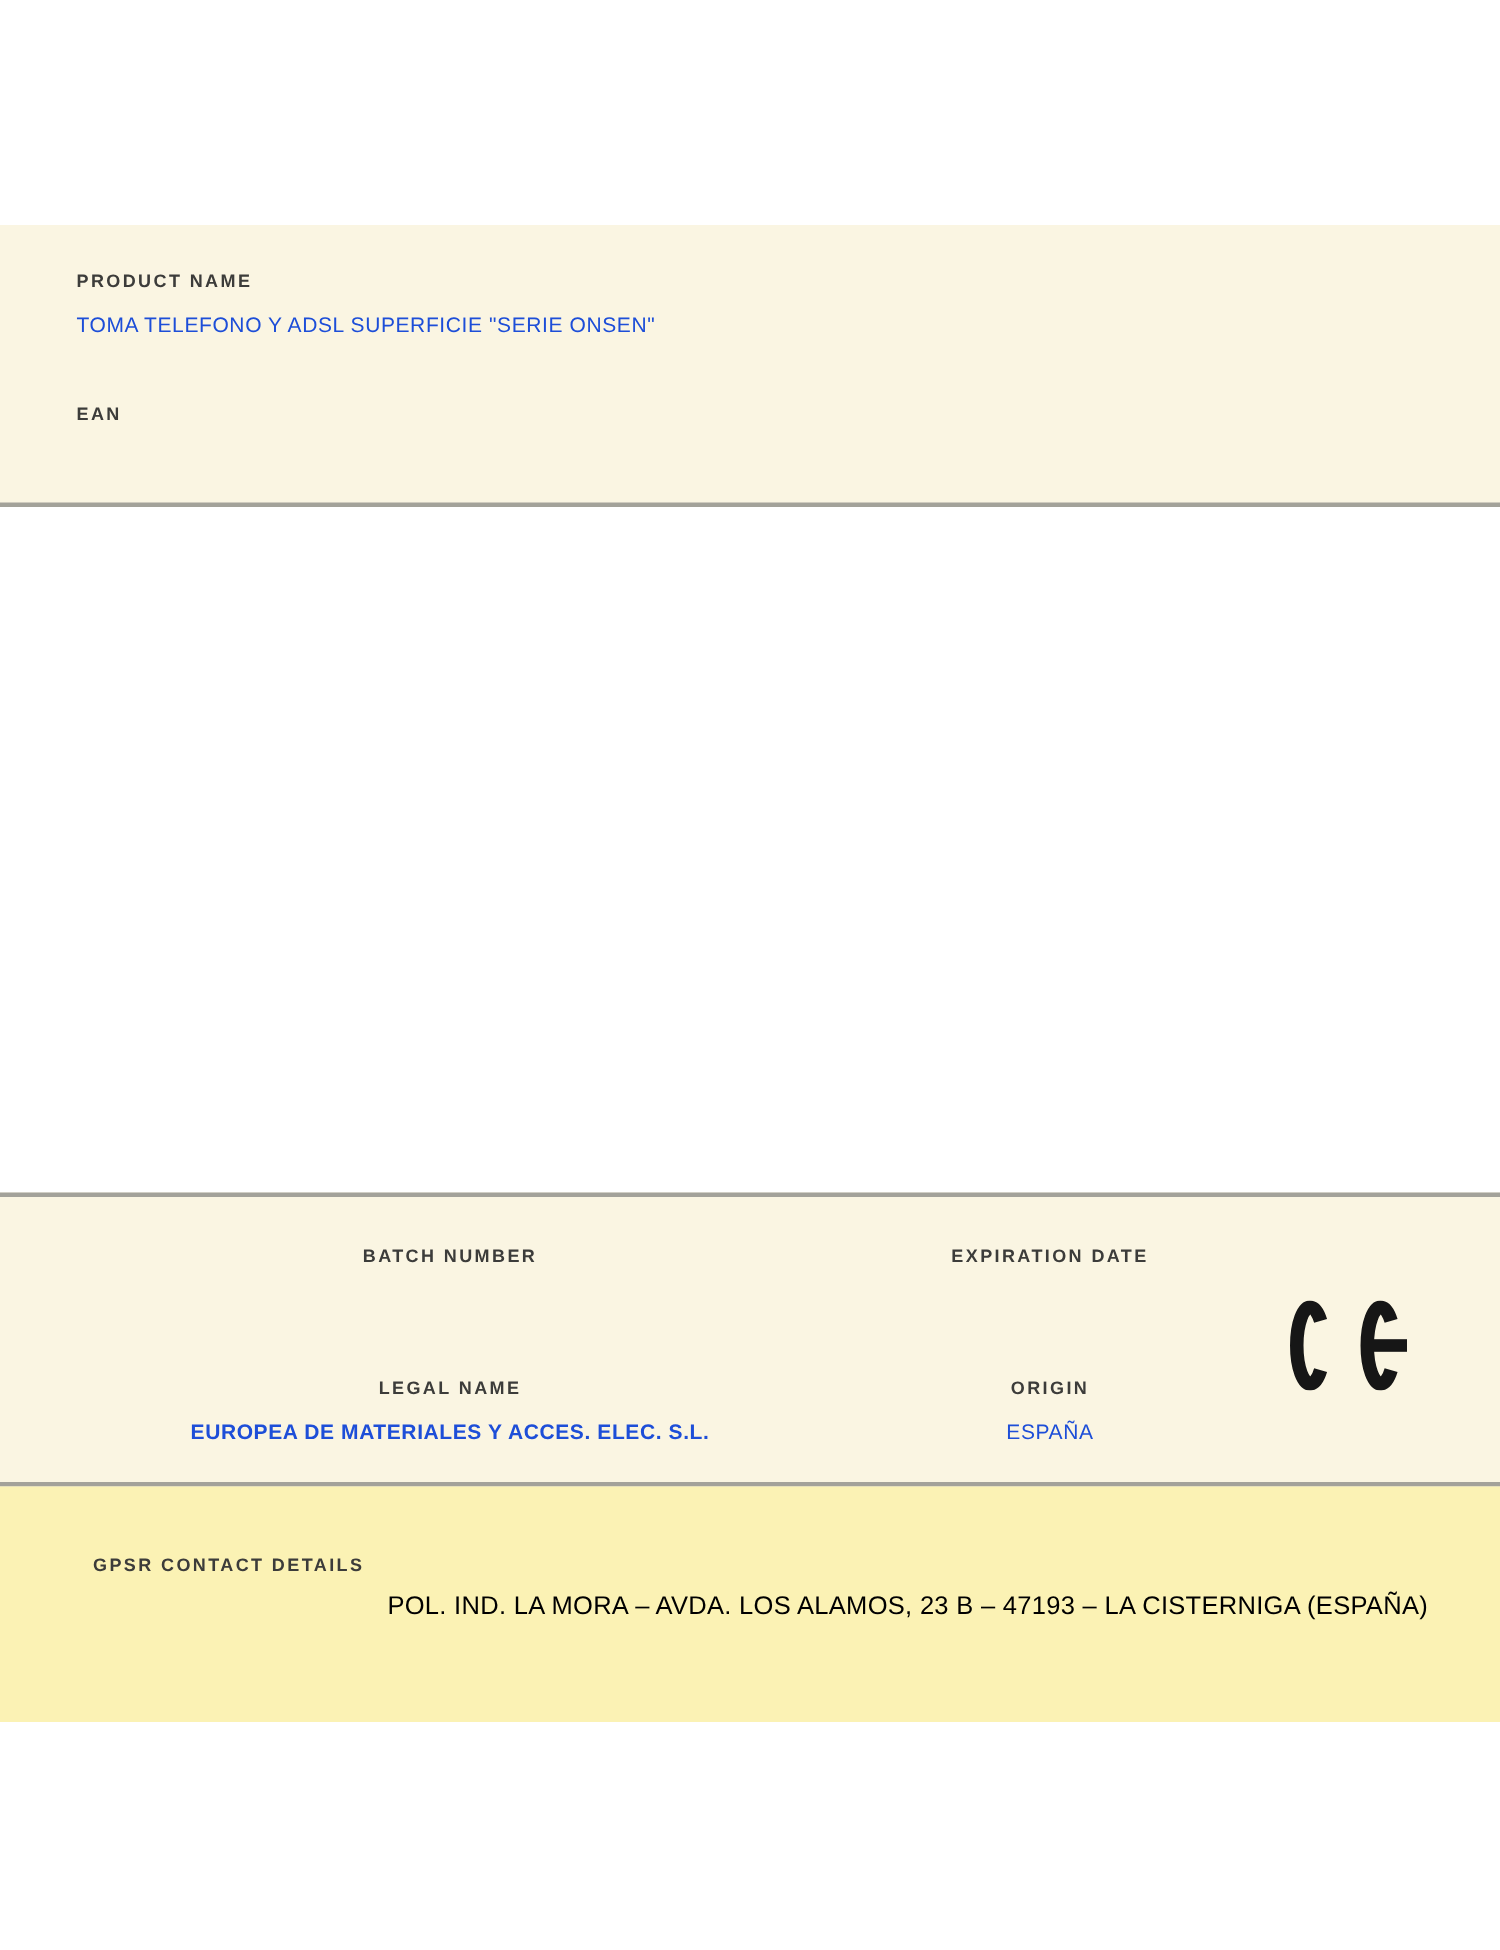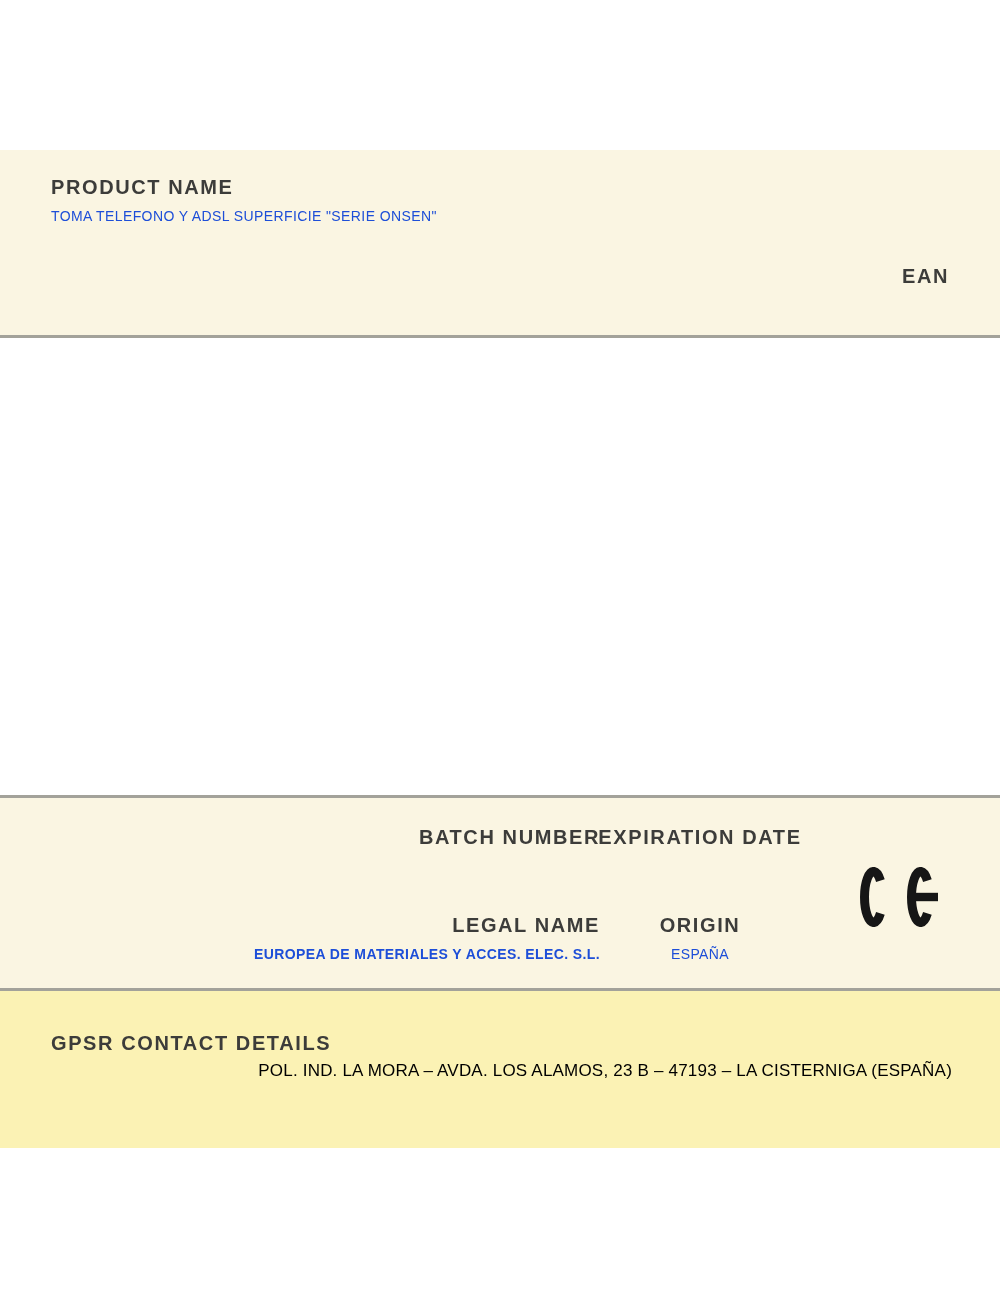--- a/index.html
+++ b/index.html
@@ -23,66 +23,66 @@
   
   .section-product {
     position: absolute;
     top: 150px; left: 0;
     width: 1000px; height: 188px;
     background: var(--cream);
     border-bottom: 3px solid var(--border);
     padding: 27px 51px 0 51px;
   }
   .field-label {
-    font-size: 20px;
+    font-size: 12px;
     font-weight: bold;
     letter-spacing: 1.6px;
     line-height: 20px;
     color: var(--text);
   }
   .field-value {
     font-size: 14px;
     letter-spacing: 0.4px;
     line-height: 22px;
     margin-top: 8px;
     color: #1d4ed8;
   }
-  .field-gap { margin-top: 39px; text-align: right; }
+  .field-gap { margin-top: 39px; }
 
   
   .section-batch {
     position: absolute;
     top: 795px; left: 0;
     width: 1000px; height: 196px;
     background: var(--cream);
     border-top: 3px solid var(--border);
     border-bottom: 3px solid var(--border);
   }
   .b-row { position: absolute; left: 0; width: 1000px; }
   .row-labels-1 { top: 29px; }
   .row-labels-2 { top: 117px; }
   .row-values-2 { top: 145px; }
-  .cell-1 { position: absolute; left: 0; width: 600px; text-align: right; }
+  .cell-1 { position: absolute; left: 0; width: 600px; text-align: center; }
   .cell-2 { position: absolute; left: 560px; width: 280px; text-align: center; }
   .ce-wrap {
     position: absolute;
     left: 860px; top: 69px;
     width: 78px; height: 60px;
   }
 
   
   .section-gpsr {
     position: absolute;
     top: 991px; left: 0;
     width: 1000px; height: 157px;
     background: var(--yellow);
   }
   .gpsr-label {
     position: absolute;
-    top: 42px; left: 51px;
+    top: 42px; left: 62px;
   }
   .gpsr-address {
     position: absolute;
     top: 69px; right: 48px;
     font-size: 17px;
     letter-spacing: 0.2px;
     line-height: 22px;
     text-align: right;
     color: #000000;
   }

